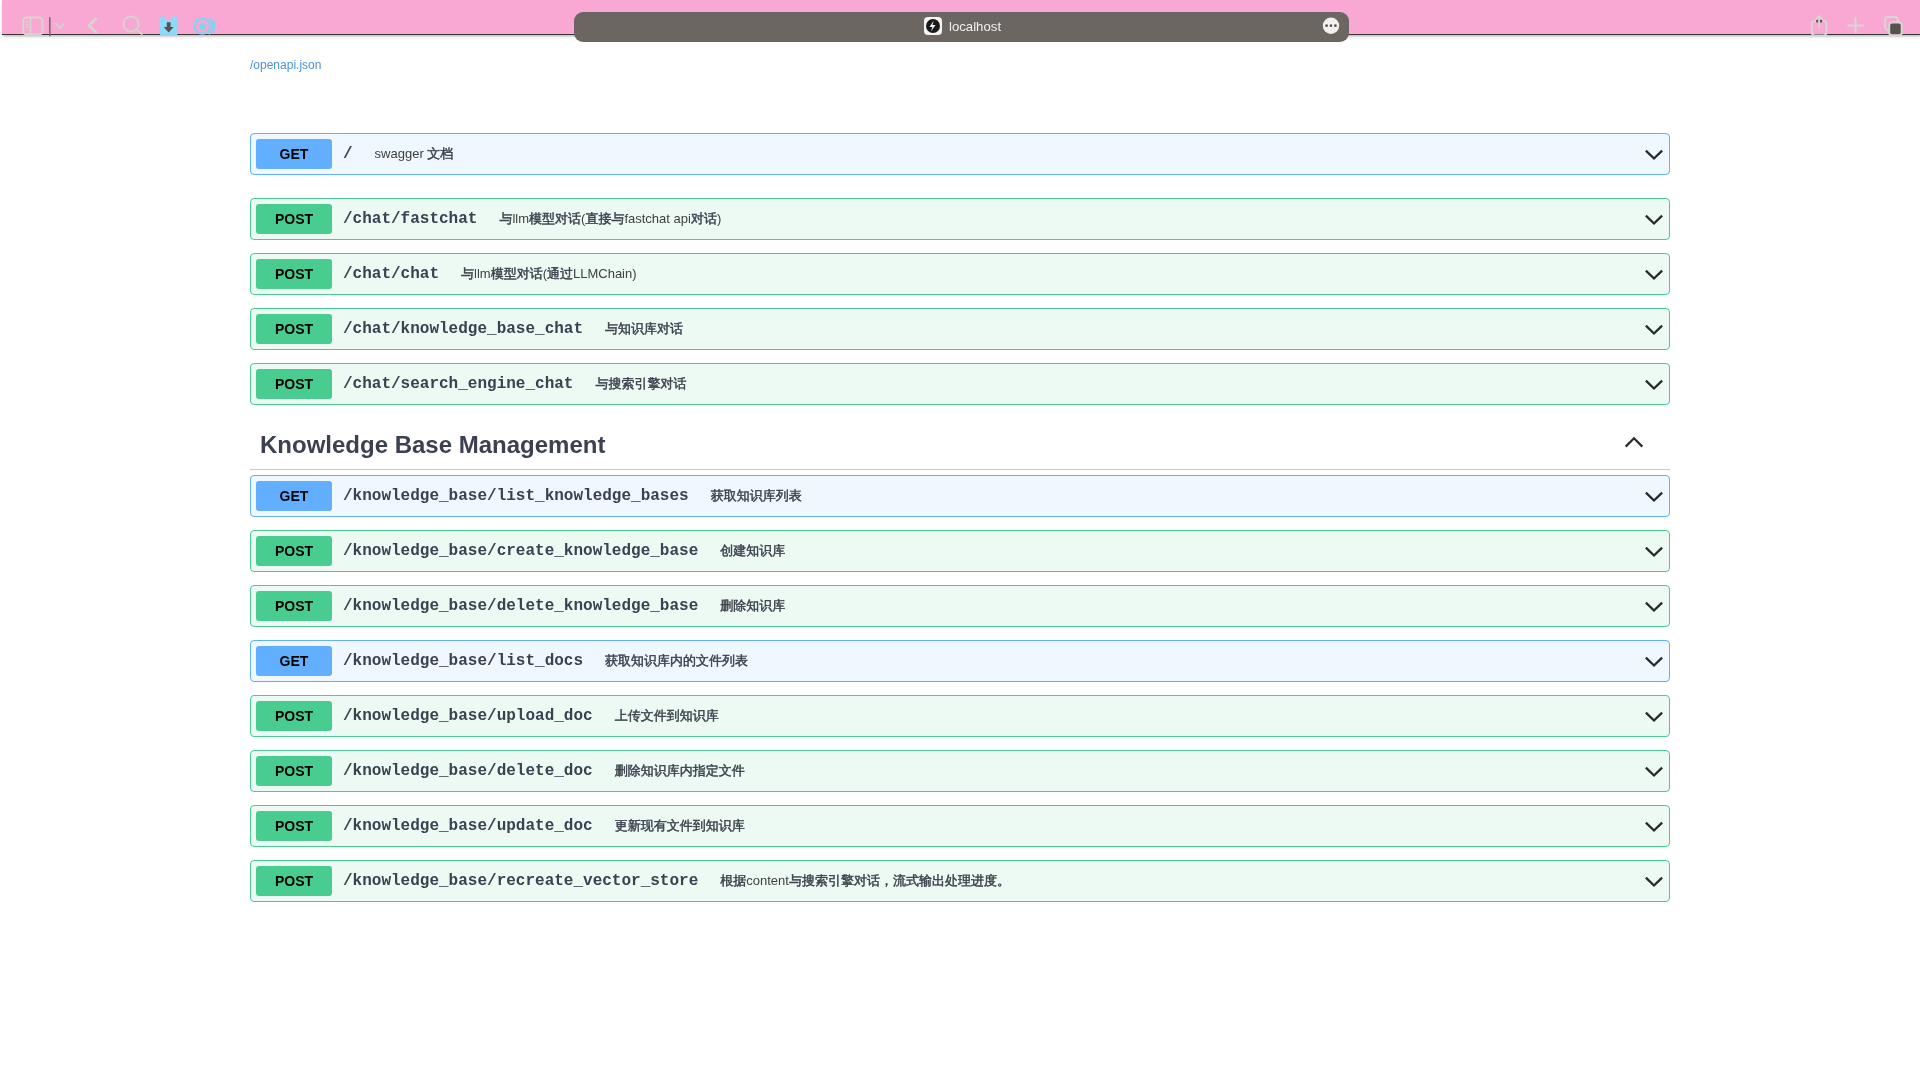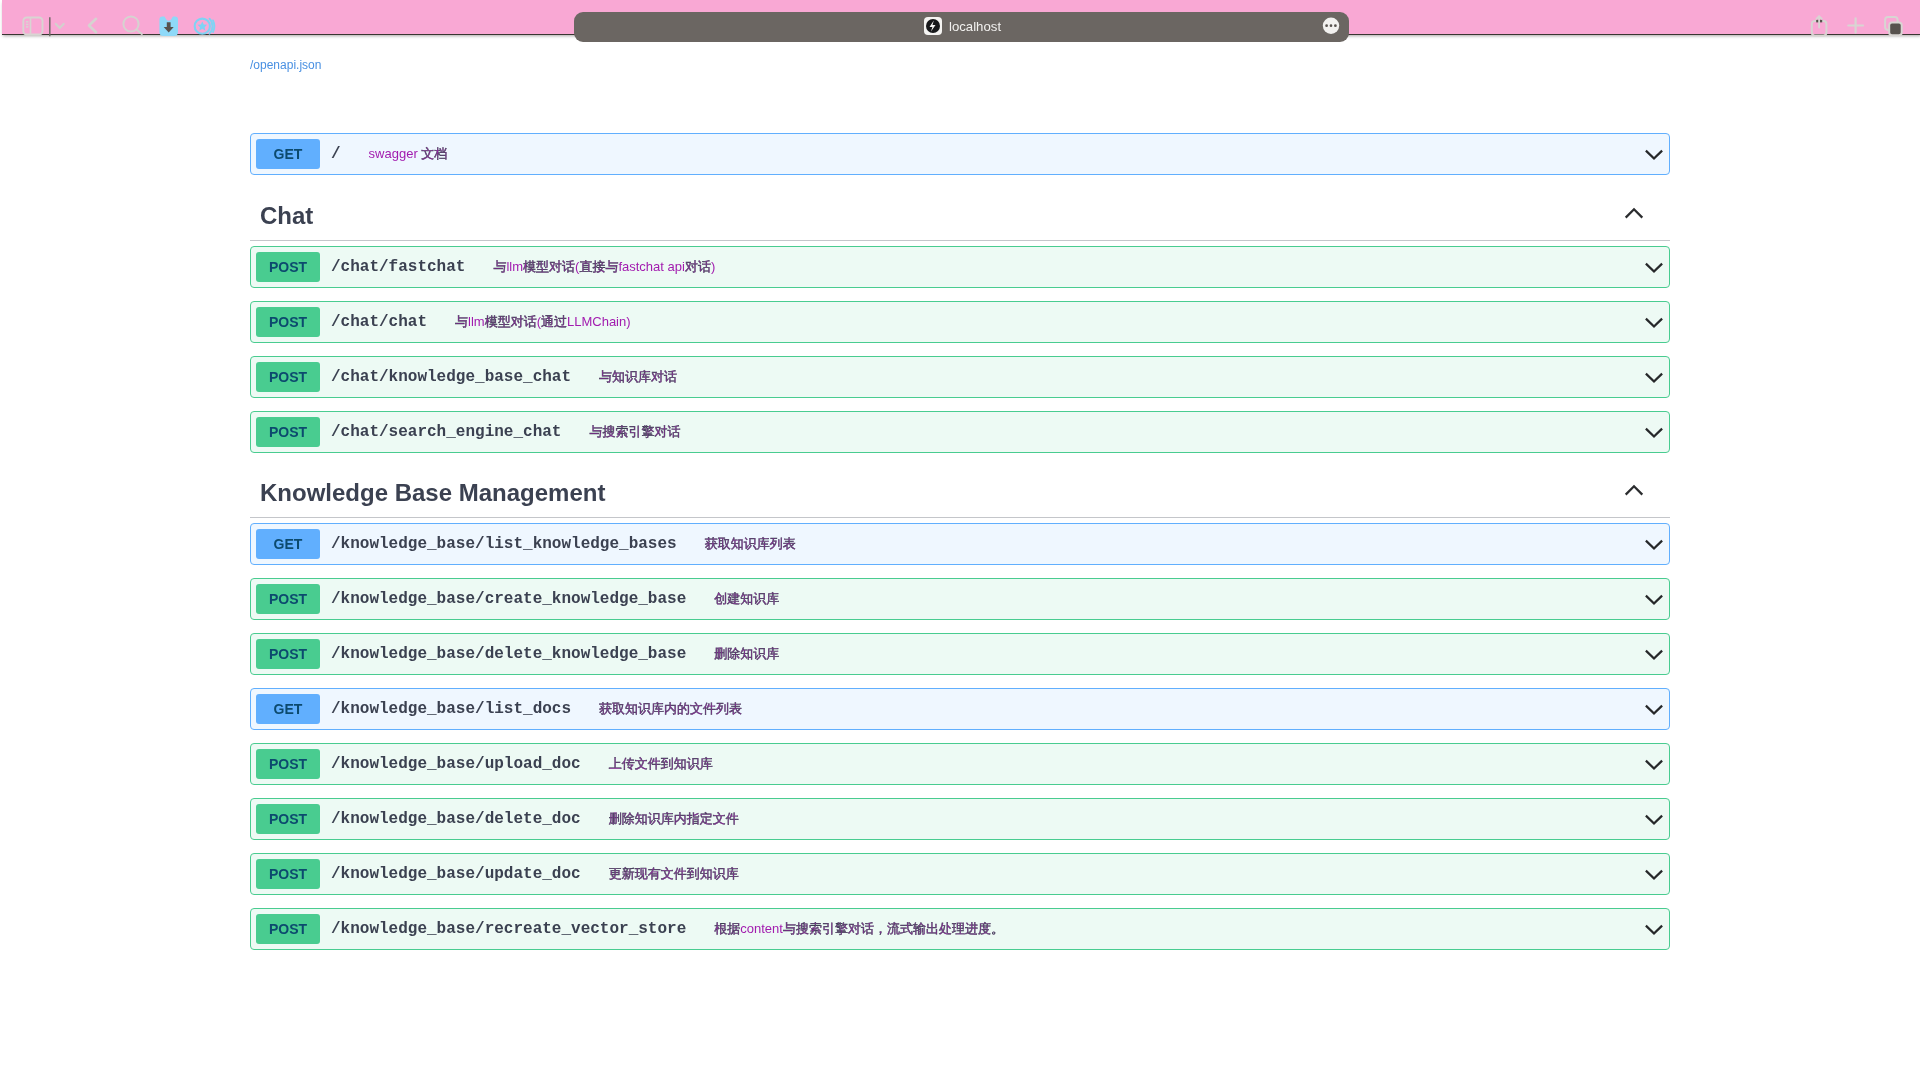--- a/index.html
+++ b/index.html
@@ -30,27 +30,27 @@
 h3.tag svg { position:absolute; right:26px; top:10px; }
 .blocks { padding-top:5px; }
 .section.first .blocks { padding-top:6px; }
 .section { padding-bottom:5px; }
 .section.chat { padding-bottom:4px; }
 .section.last { padding-bottom:0; }
 .opblock { position:relative; height:42px; border-radius:4px; margin-bottom:13px;
   display:flex; align-items:center; padding:0 5px; }
 .opblock.get  { background:#eff7ff; border:1px solid #61affe; }
 .opblock.post { background:#edfaf4; border:1px solid #49cc90; }
-.method { flex:none; width:64px; height:30px; border-radius:3px; text-align:center;
-  line-height:30px; font-size:14px; font-weight:bold; color:#0c4a6e; }
+.method { flex:none; width:76px; height:30px; border-radius:3px; text-align:center;
+  line-height:30px; font-size:14px; font-weight:bold; color:#000000; }
 .get  .method { background:#61affe; }
 .post .method { background:#49cc90; }
 .path { font-family:"Liberation Mono", monospace; font-size:16px; font-weight:bold;
   color:#3b4151; margin-left:11px; }
-.desc { font-size:13px; color:#a21caf; margin-left:28px; }
+.desc { font-size:13px; color:#404040; margin-left:22px; }
 .desc b { font-weight:normal; -webkit-text-stroke:0.45px #3b4151; }
 .opblock > svg.arrow { position:absolute; right:5px; top:10.5px; }
 </style>
 </head>
 <body>
 <div id="toolbar">
   <div id="urlbar">
     <div id="favicon"></div>
 
   </div>
@@ -112,25 +112,20 @@
           <span class="path">/</span>
           <span class="desc">swagger <b>文档</b></span>
         <svg class="arrow" width="20" height="20" viewBox="0 0 20 20">
             <polyline points="1.9,5.7 10,13.5 18.1,5.7" stroke="#26282a" stroke-width="2.3" fill="none"></polyline>
           </svg>
       </div>
     </div>
   </div>
 
   <div class="section chat">
-    <h3 class="tag">Chat
-      <svg width="20" height="20" viewBox="0 0 20 20">
-          <polyline points="1.7,14.6 10,6.3 18.3,14.6" stroke="#2b2d2f" stroke-width="2.3" fill="none"></polyline>
-        </svg>
-    </h3>
     <div class="blocks">
       <div class="opblock post">
         <span class="method">POST</span>
           <span class="path">/chat/fastchat</span>
           <span class="desc"><b>与</b>llm<b>模型对话</b>(<b>直接与</b>fastchat api<b>对话</b>)</span>
         <svg class="arrow" width="20" height="20" viewBox="0 0 20 20">
             <polyline points="1.9,5.7 10,13.5 18.1,5.7" stroke="#26282a" stroke-width="2.3" fill="none"></polyline>
           </svg>
       </div>
       <div class="opblock post">

